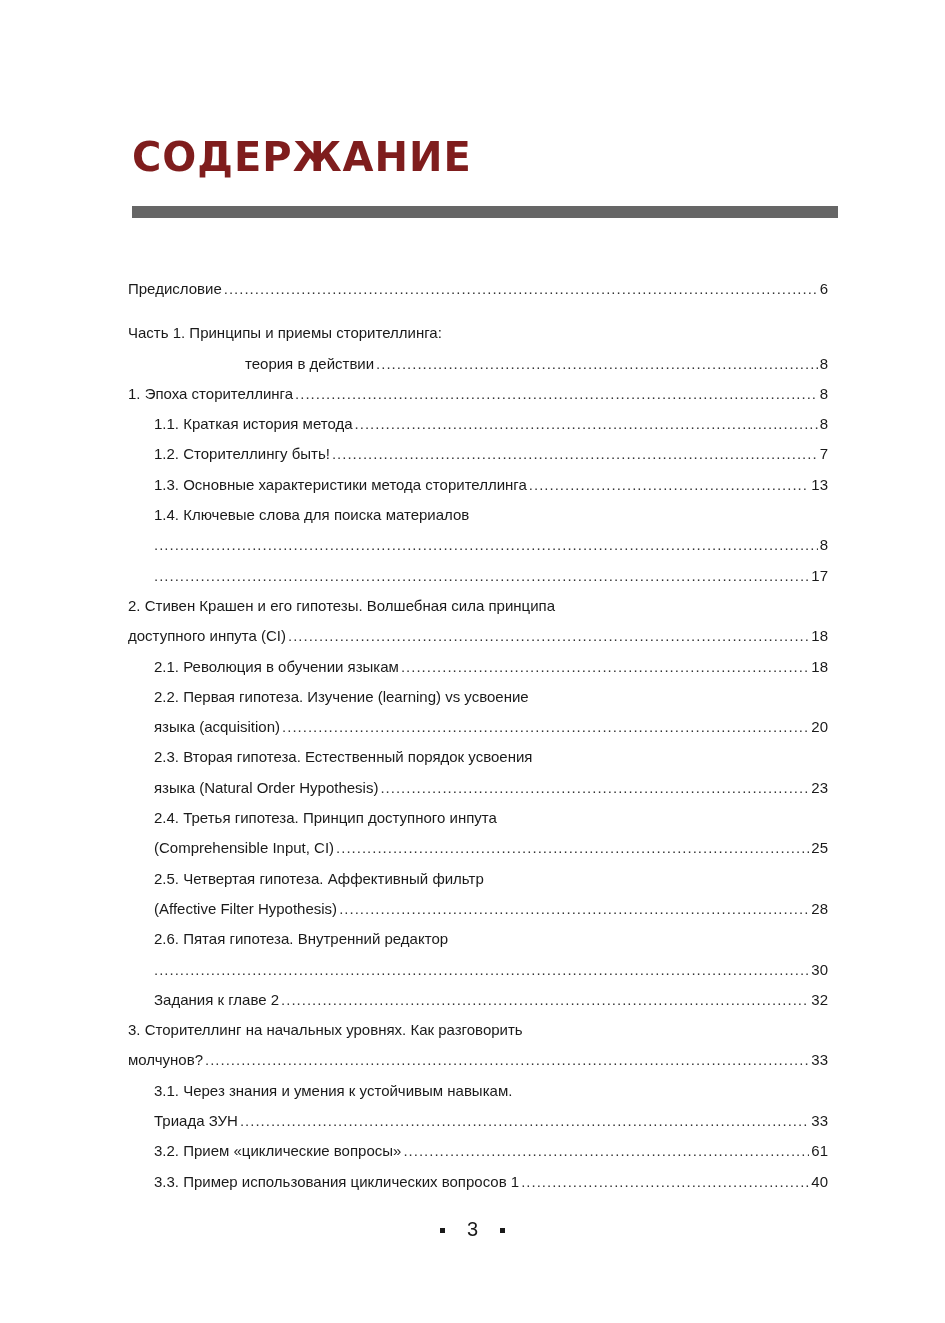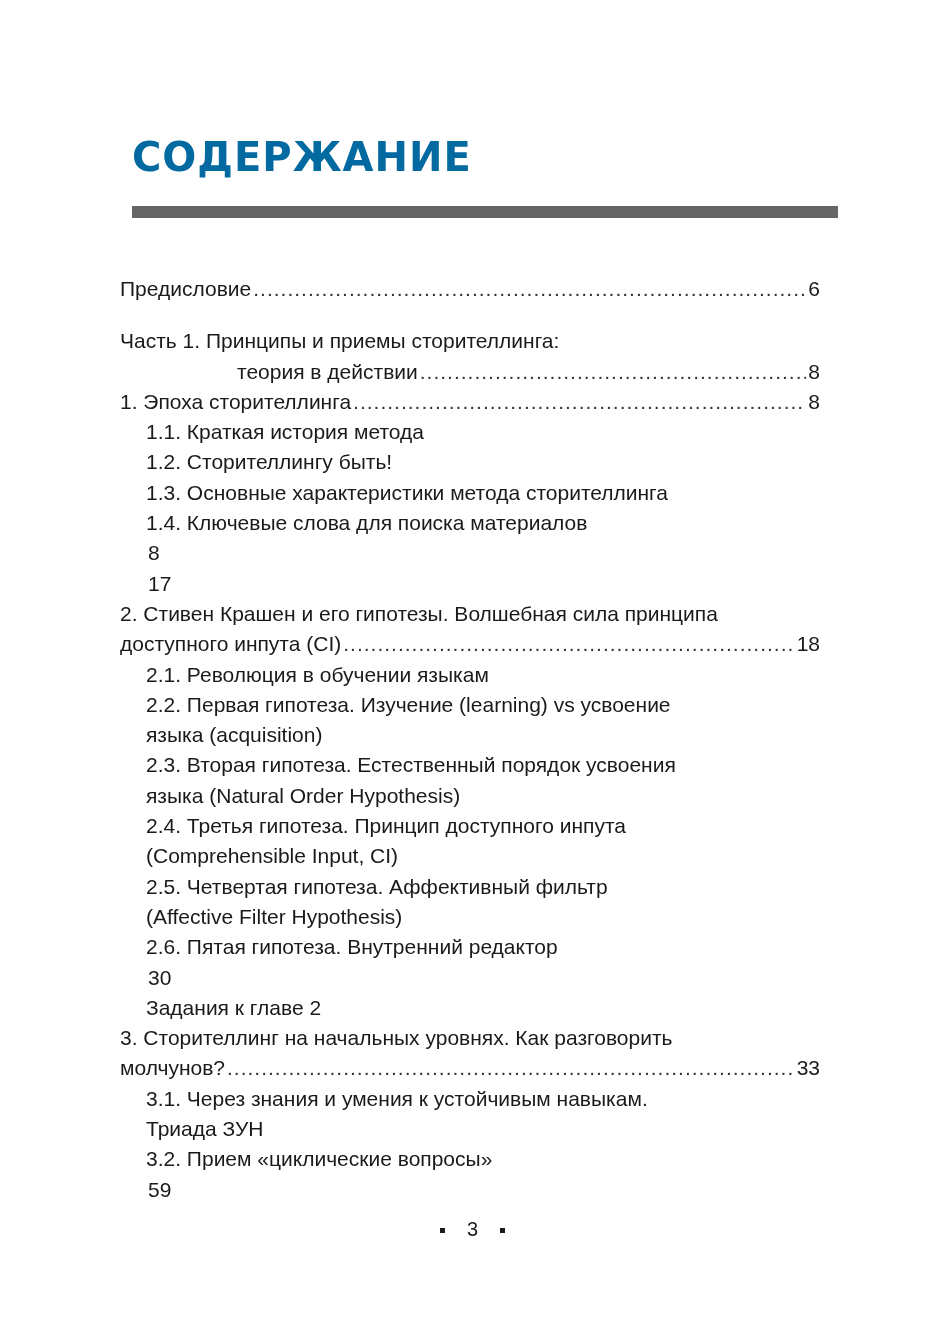--- a/index.html
+++ b/index.html
@@ -1,28 +1,28 @@
 <!DOCTYPE html>
 <html><head>
 <meta charset="utf-8">
 <style>
   html, body { margin: 0; padding: 0; background: #ffffff; }
   body { width: 945px; height: 1323px; position: relative; overflow: hidden;
          font-family: "Liberation Sans", "DejaVu Sans", sans-serif; color: #1a1a1a; }
   .title { position: absolute; left: 132px; top: 134px; font-size: 40px; font-weight: bold;
-           letter-spacing: 1px; color: #0369a1; font-family: "DejaVu Sans", sans-serif; }
+           letter-spacing: 1px; color: #7f1d1d; font-family: "DejaVu Sans", sans-serif; }
   .rule { position: absolute; left: 132px; top: 206px; width: 706px; height: 12px; background: #666666; }
-  .toc { position: absolute; left: 120px; top: 274px; width: 700px; font-size: 21px; }
+  .toc { position: absolute; left: 128px; top: 274px; width: 700px; font-size: 15px; }
   .line { position: relative; height: 30.3px; line-height: 30.3px; display: flex; align-items: baseline; white-space: nowrap; }
-  .line.gap { margin-top: 22px; }
+  .line.gap { margin-top: 14px; }
   .line .txt { flex: 0 0 auto; background: #fff; padding-right: 2px; }
   .line .dots { flex: 1 1 auto; overflow: hidden; color: #333; letter-spacing: 1px; }
   .line .dots::before { content: "........................................................................................................................................................................................................................"; }
   .line .pg { flex: 0 0 auto; padding-left: 2px; }
-  .ind1 { padding-left: 26px; flex-direction: column; }
+  .ind1 { padding-left: 26px; }
   .ind2 { padding-left: 117px; justify-content: flex-end; }
   .footer { position: absolute; top: 1218px; left: 0; width: 945px; text-align: center; font-size: 20px; }
   .footer .sq { display: inline-block; width: 5px; height: 5px; background: #1a1a1a; vertical-align: middle; margin: 0 22px; }
 </style>
 </head>
 <body>
 
 <div class="title">СОДЕРЖАНИЕ</div>
 <div class="rule"></div>
 
@@ -140,19 +140,24 @@
       <span class="txt">3.1. Через знания и умения к устойчивым навыкам.</span>
     </div>
     <div class="line ind1">
       <span class="txt">Триада ЗУН</span>
       <span class="dots"></span>
       <span class="pg">33</span>
     </div>
     <div class="line ind1">
       <span class="txt">3.2. Прием «циклические вопросы»</span>
       <span class="dots"></span>
-      <span class="pg">59</span>
+      <span class="pg">61</span>
+    </div>
+    <div class="line ind1">
+      <span class="txt">3.3. Пример использования циклических вопросов 1</span>
+      <span class="dots"></span>
+      <span class="pg">40</span>
     </div>
   </div>
 
 <div class="footer">
   <span class="sq"></span><span>3</span><span class="sq"></span>
 </div>
 
 </body></html>

